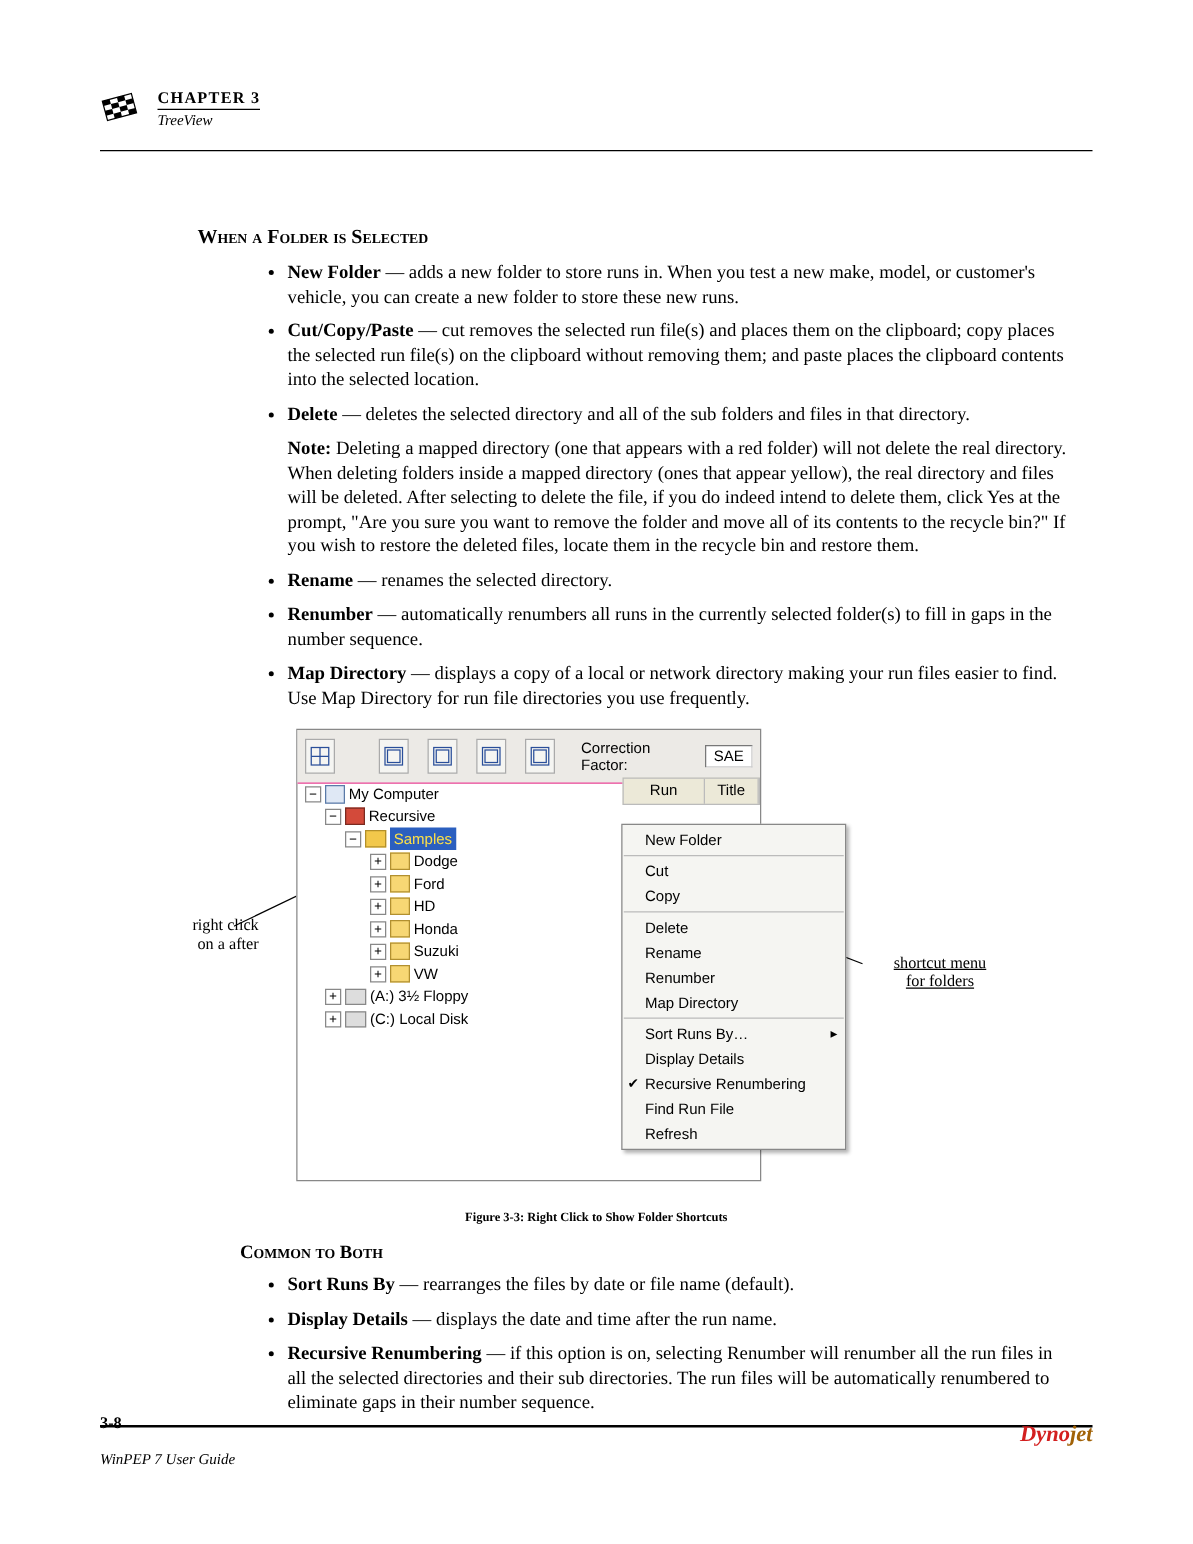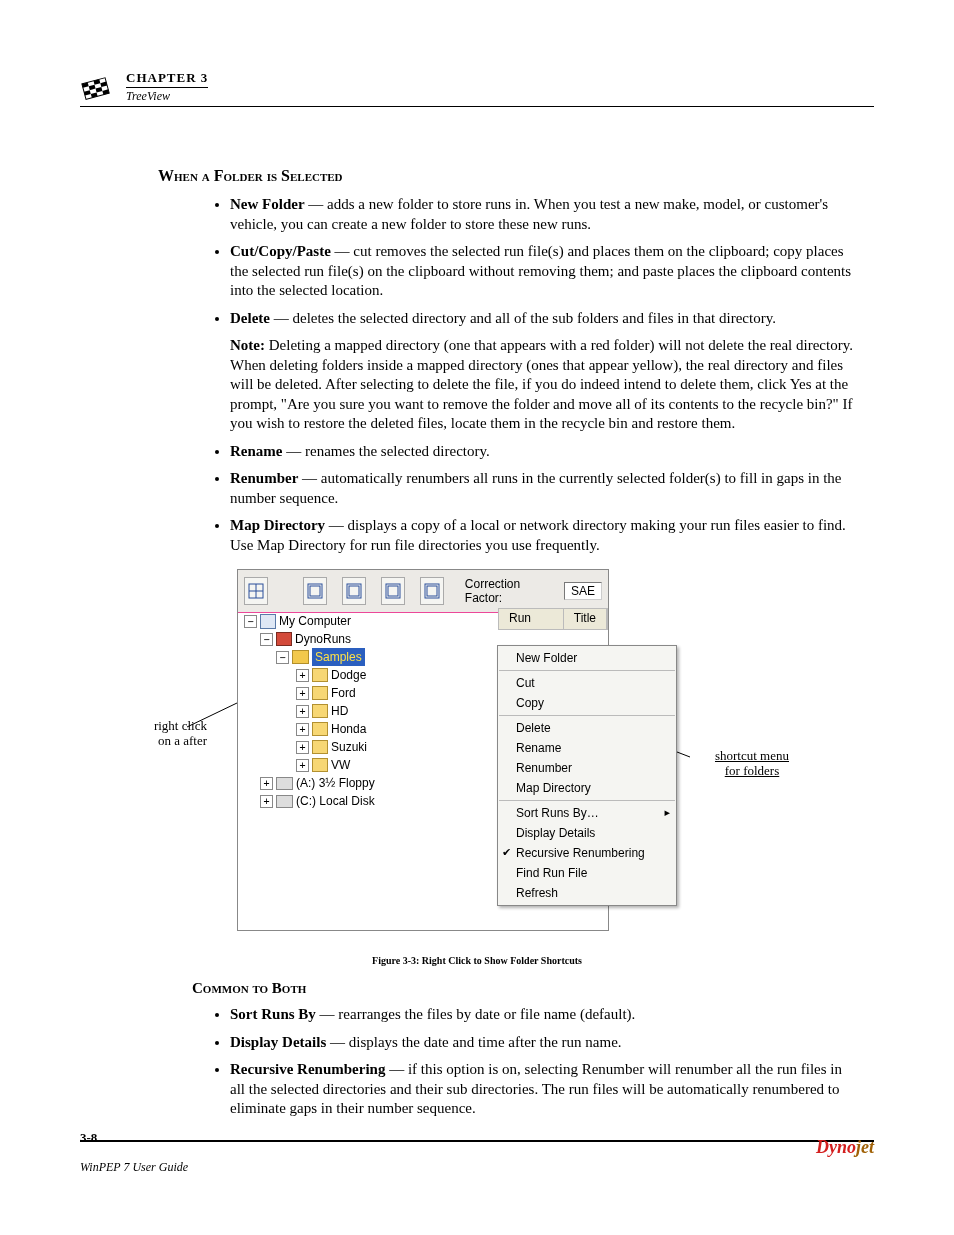--- a/index.html
+++ b/index.html
@@ -11,23 +11,23 @@
   }
   .page {
     width: 954px;
     height: 1235px;
     position: relative;
     box-sizing: border-box;
     padding: 70px 80px 40px 80px;
   }
   .header {
     display: flex;
-    align-items: flex-end;
+    align-items: center;
     border-bottom: 1px solid #000;
-    padding-bottom: 2px;
+    padding-bottom: 16px;
     margin-bottom: 60px;
   }
   .flag-icon {
     width: 36px; height: 28px;
     margin-right: 10px;
     display: flex;
     align-items: center;
   }
   .header-text { font-size: 12px; }
   .chapter-line { font-weight: bold; letter-spacing: 1px; font-size: 13px; font-variant: small-caps; }
@@ -100,20 +100,21 @@
     display:flex;align-items:center;justify-content:center;
   }
   .tb-btn svg { width: 18px; height: 18px; }
   .tb-sep { width: 6px; }
   .cf-label { font-size: 12px; margin-left: 6px; }
   .cf-box { border: 1px inset #ccc; background: #fff; padding: 1px 6px; font-size: 12px; margin-left: 3px; }
   .listhdr {
     position: absolute; left: 260px; top: 38px; right: 0;
     height: 20px; background: #ece9d8; border: 1px solid #bbb;
     display: flex;
+    text-align: center;
   }
   .listhdr > div { border-right: 1px solid #bbb; padding: 2px 10px; font-size: 12px; }
   .tree {
     position: absolute;
     left: 6px; top: 42px;
     width: 200px;
     line-height: 18px;
   }
   .tree-row { display: flex; align-items: center; gap: 3px; white-space: nowrap;}
   .indent0 { padding-left: 0px; }
@@ -279,21 +280,21 @@
 
       <div class="tree">
         <div class="tree-row indent0">
             <span class="expander">−</span>
             <span class="comp-ic"></span>
             <span>My Computer</span>
           </div>
         <div class="tree-row indent1">
             <span class="expander">−</span>
             <span class="folder-ic folder-red"></span>
-            <span>DynoRuns</span>
+            <span>Recursive</span>
           </div>
         <div class="tree-row indent2">
             <span class="expander">−</span>
             <span class="folder-ic folder-open"></span>
             <span class="sel">Samples</span>
           </div>
         <div class="tree-row indent3">
             <span class="expander">+</span>
             <span class="folder-ic folder-yellow"></span>
             <span>Dodge</span>

